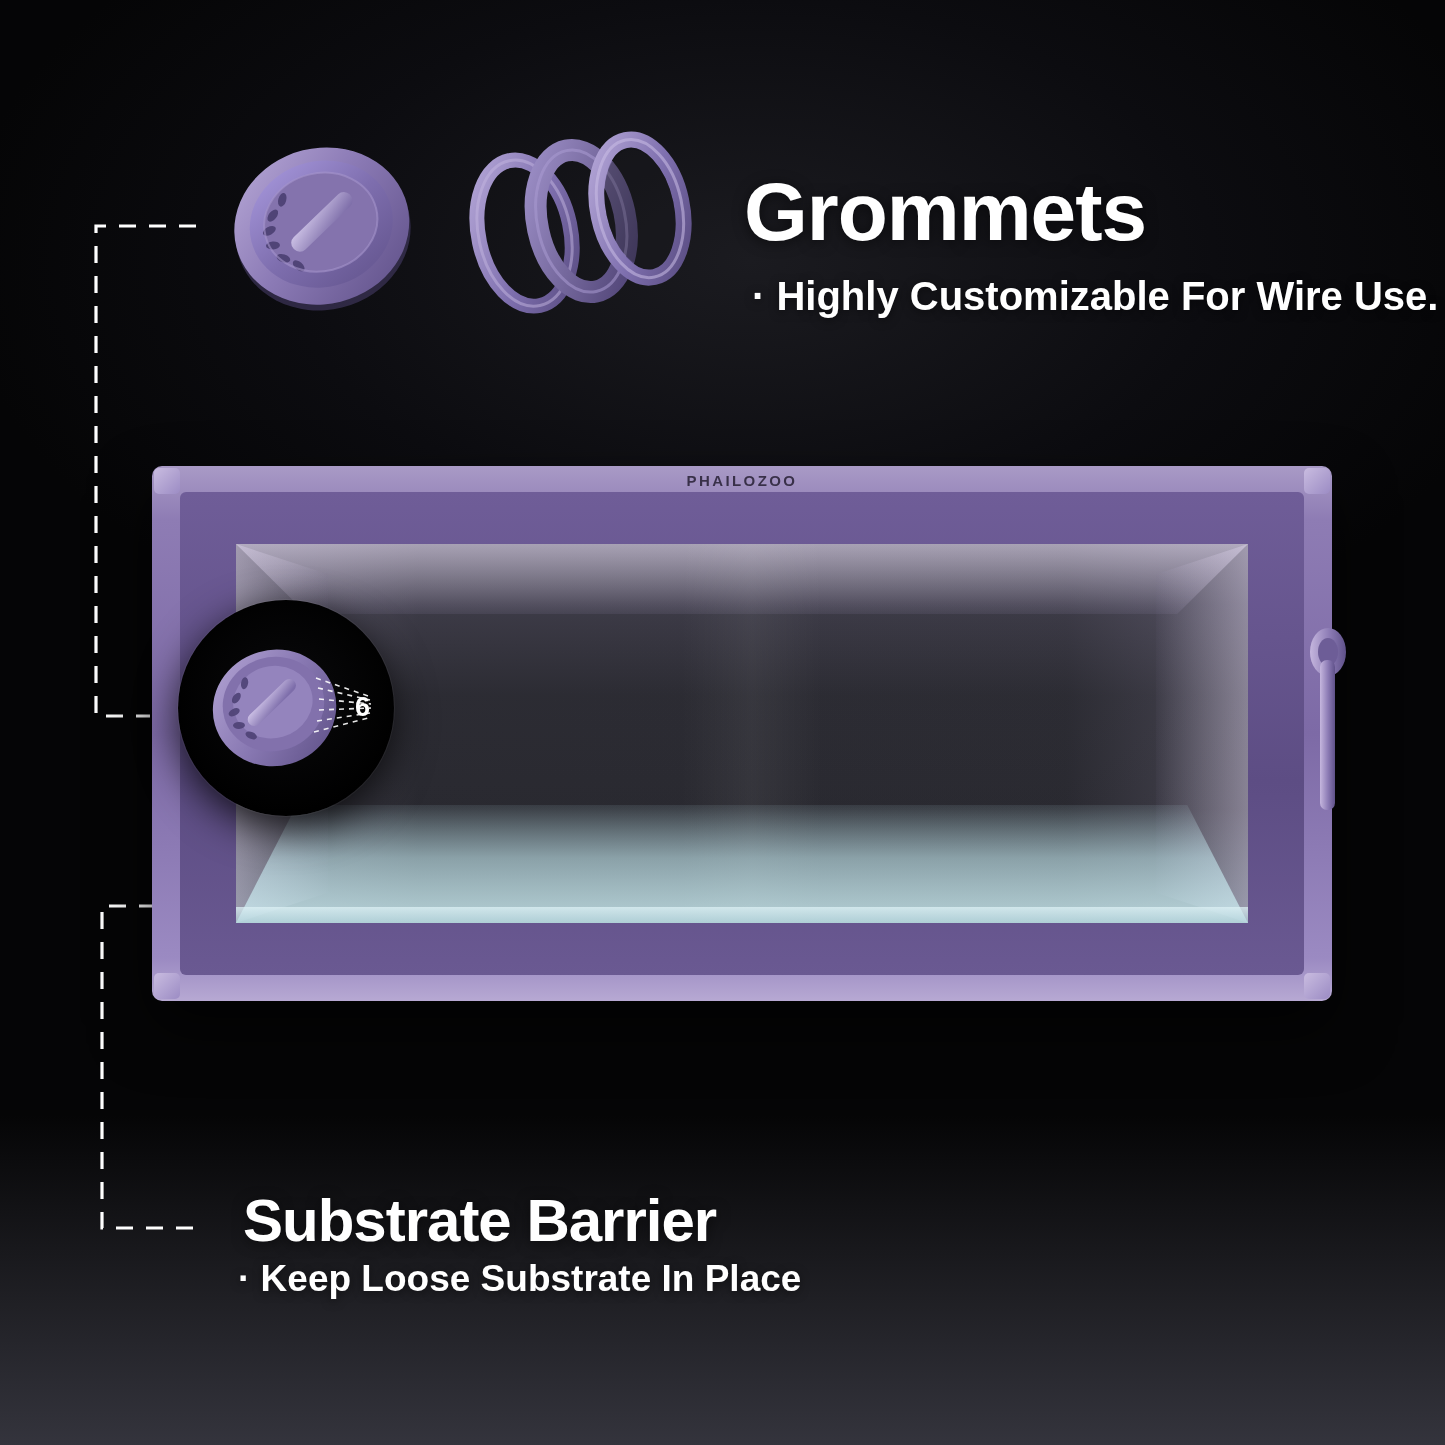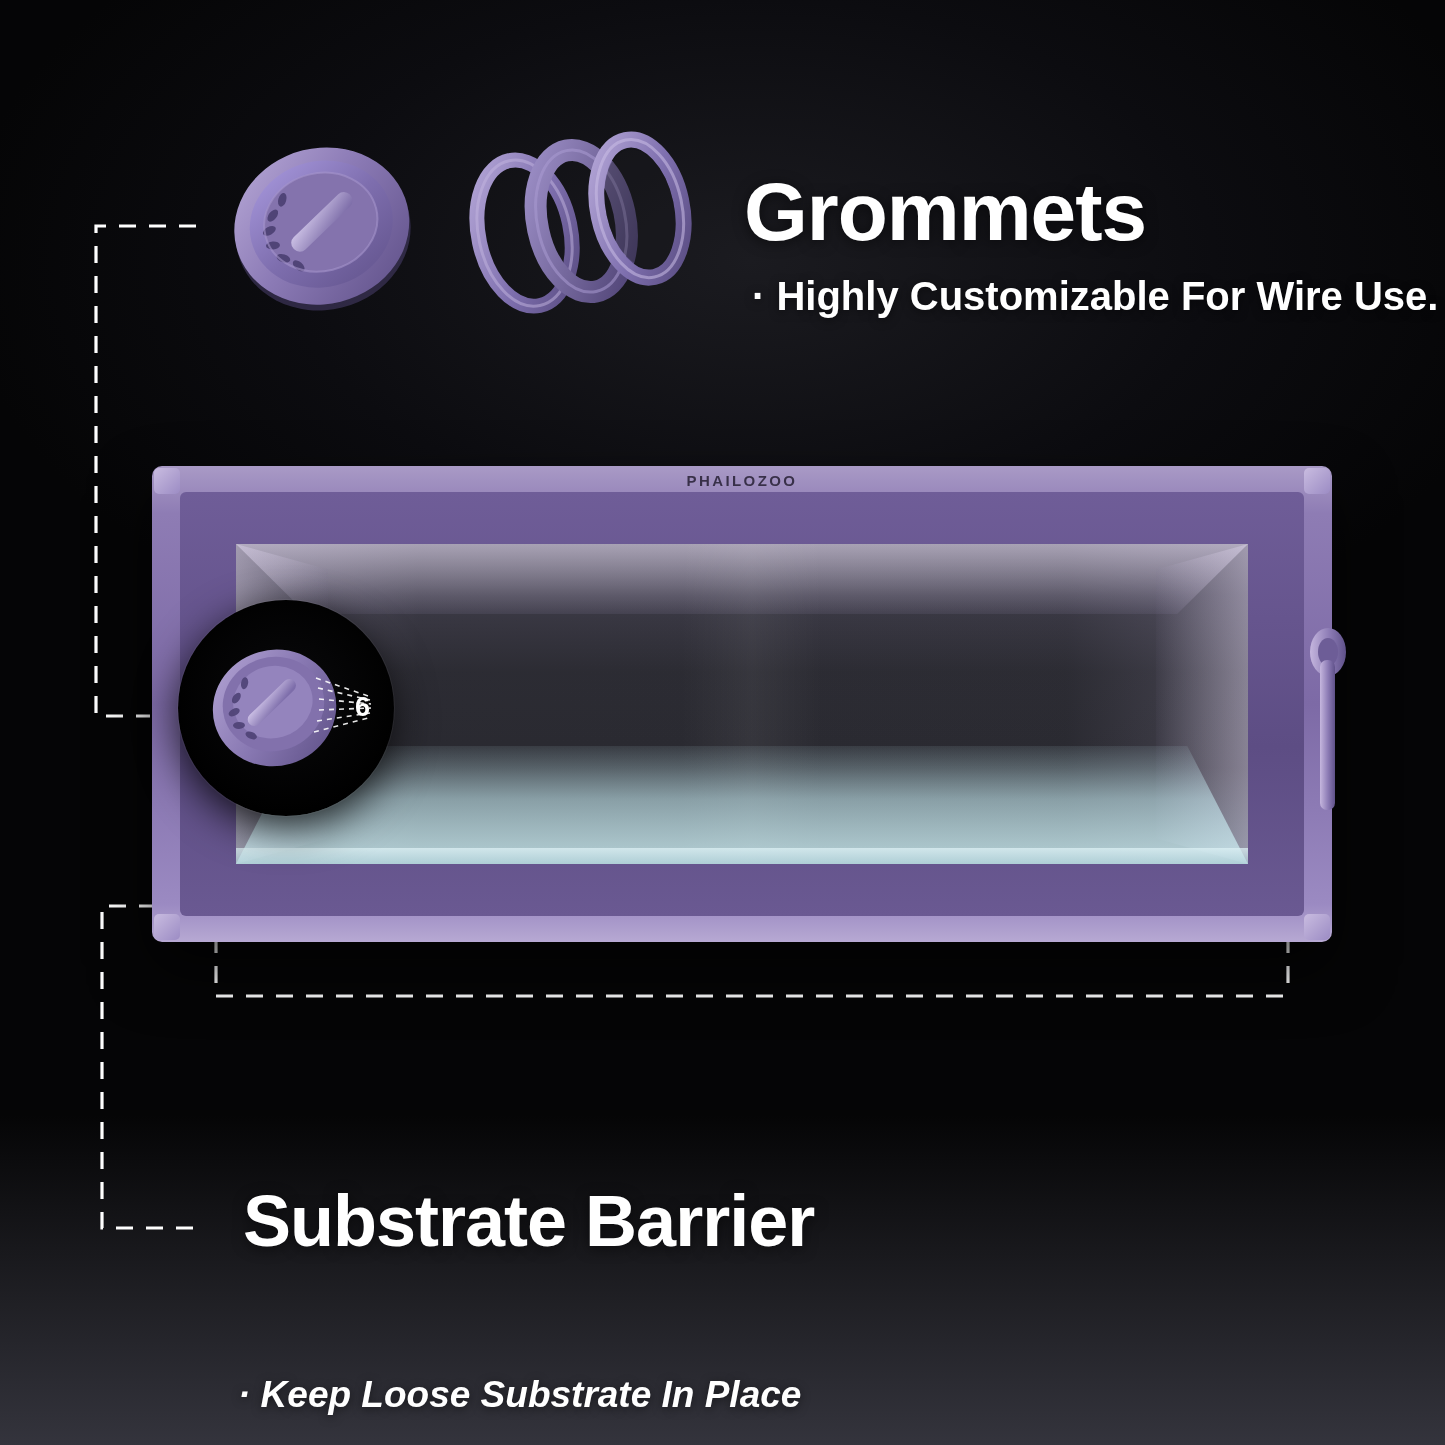--- a/index.html
+++ b/index.html
@@ -20,33 +20,33 @@
     background:linear-gradient(180deg, rgba(40,40,48,0) 0%, rgba(52,52,60,.55) 55%, rgba(60,60,70,.85) 100%);
     pointer-events:none;
   }
 
   
   .h-title{
     position:absolute;color:#fff;font-weight:700;letter-spacing:-1px;
     text-shadow:0 2px 14px rgba(0,0,0,.55);
   }
   #grommets-title{left:744px;top:166px;font-size:82px;line-height:92px;}
-  #substrate-title{left:243px;top:1176px;font-size:72px;line-height:90px;}
+  #substrate-title{left:243px;top:1176px;font-size:60px;line-height:90px;}
   .bullet-line{
     position:absolute;color:#fff;font-weight:600;
     text-shadow:0 2px 10px rgba(0,0,0,.5);
   }
   #grommets-bullet{left:752px;top:272px;font-size:40px;line-height:48px;}
-  #substrate-bullet{left:238px;top:1372px;font-size:37px;line-height:46px;font-style:italic;}
+  #substrate-bullet{left:238px;top:1256px;font-size:37px;line-height:46px;}
 
   
   .dash-svg{position:absolute;left:0;top:0;width:1445px;height:1445px;pointer-events:none;}
 
   
-  #enclosure{position:absolute;left:152px;top:466px;width:1180px;height:476px;}
+  #enclosure{position:absolute;left:152px;top:466px;width:1180px;height:535px;}
 
   .frame-outer{
     position:absolute;inset:0;
     border-radius:10px;
     background:linear-gradient(180deg,#a99ac6 0%, #8e7cb4 10%, #7d6aa6 50%, #9b8ac2 92%, #b7a9d3 100%);
     box-shadow:0 26px 60px rgba(0,0,0,.65);
   }
   .frame-inner{
     position:absolute;left:28px;top:26px;right:28px;bottom:26px;
     border-radius:6px;

